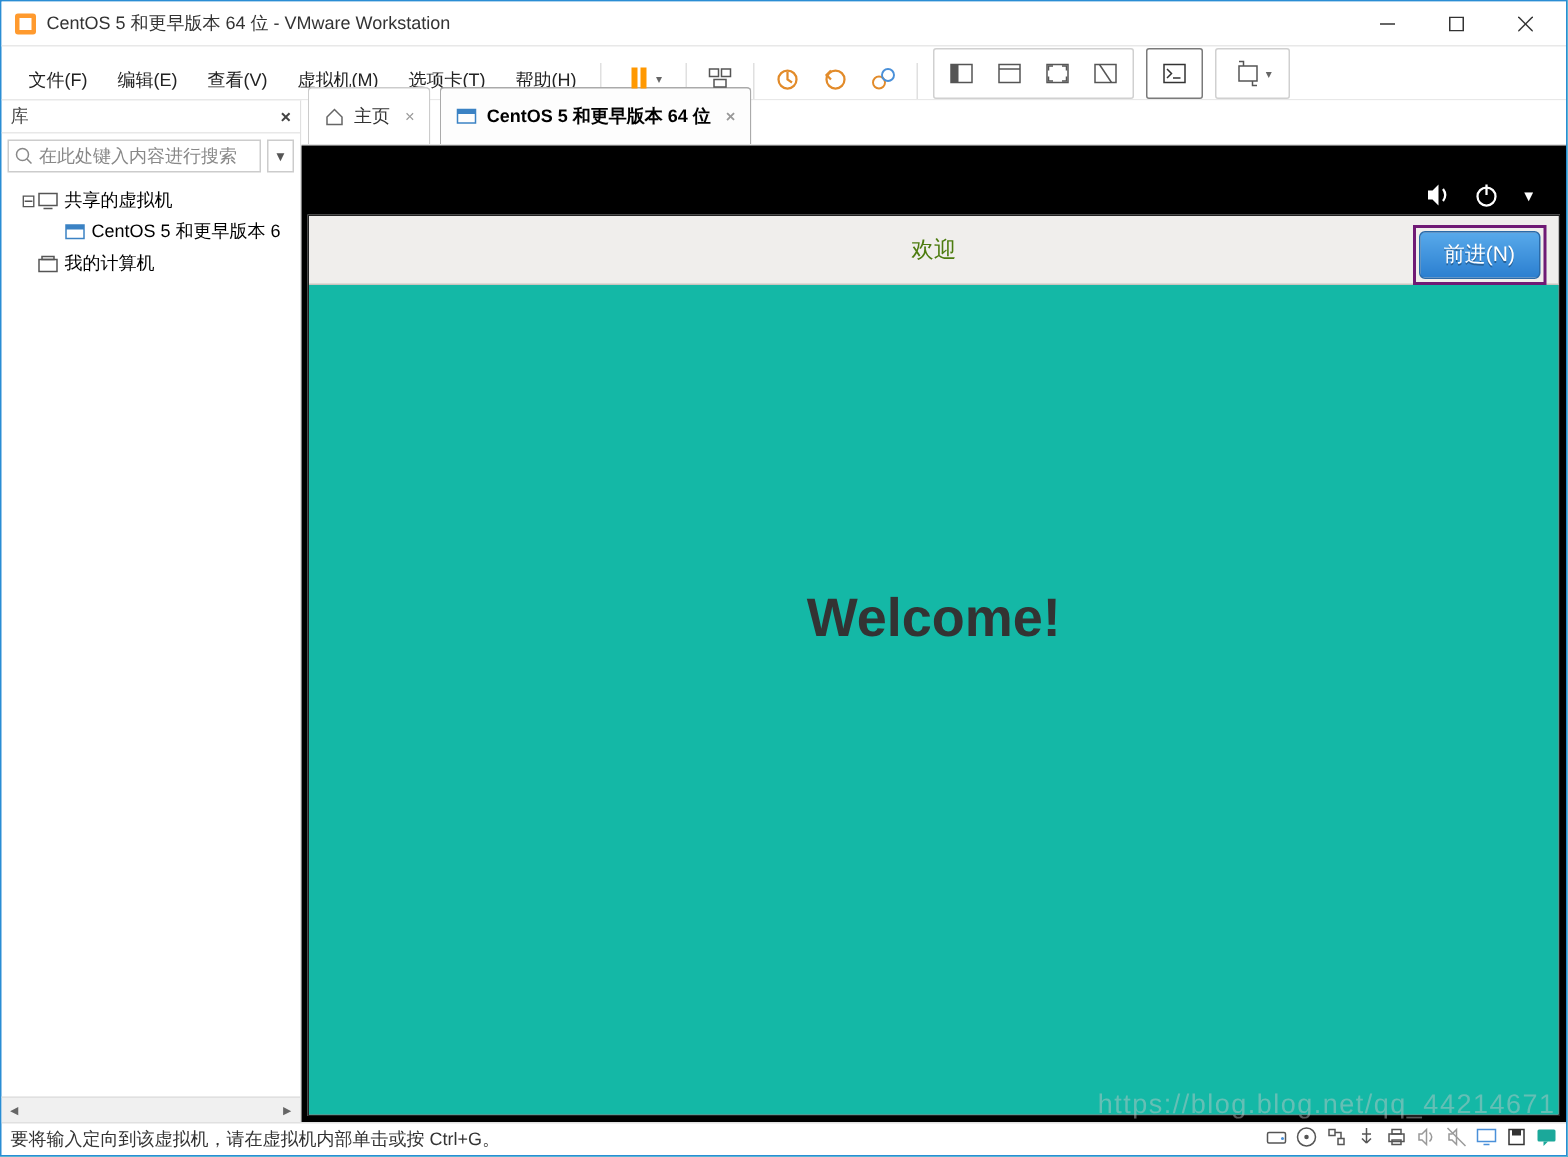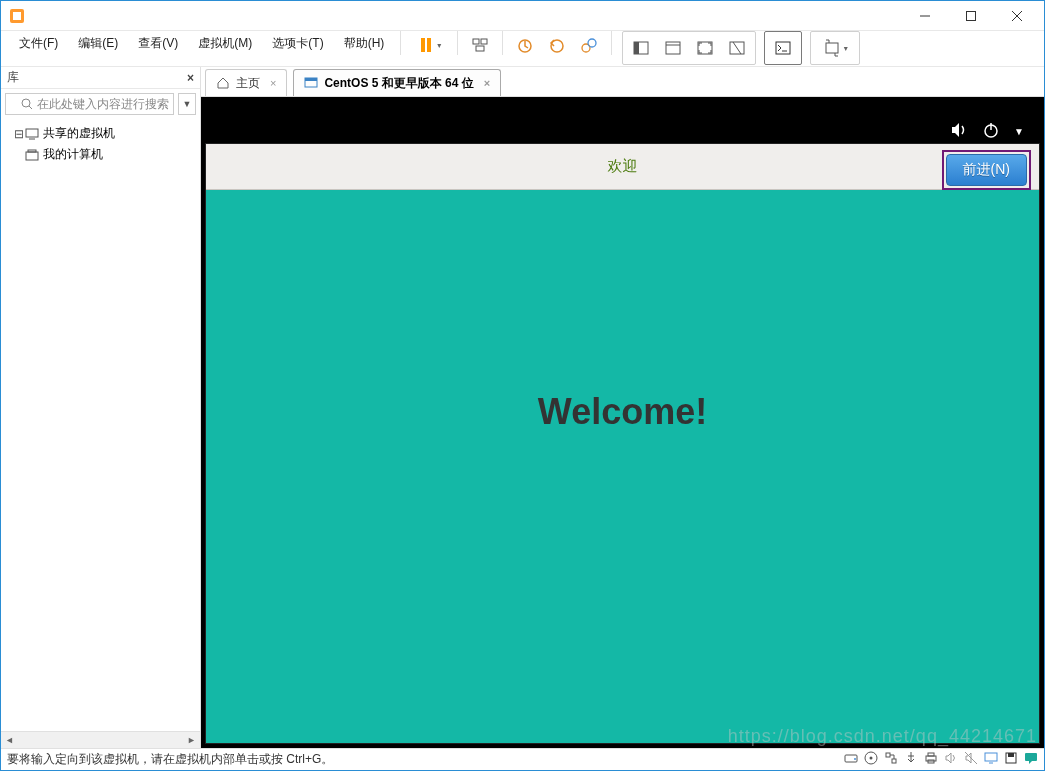--- a/index.html
+++ b/index.html
@@ -5,53 +5,53 @@
 * { margin: 0; padding: 0; box-sizing: border-box; font-family: "Microsoft YaHei", "Segoe UI", sans-serif; }
 body { width: 1045px; height: 771px; background: #fff; font-size: 12px; overflow: hidden; border: 1px solid #2a8dd4; }
 
 .titlebar { height: 30px; background: #fff; display: flex; align-items: center; padding: 0 4px 0 8px; border-bottom: 1px solid #e8e8e8; }
 .titlebar .app-icon { width: 16px; height: 16px; margin-right: 6px; }
 .titlebar .title { color: #333; flex: 0 0 auto; }
 .titlebar .spacer { flex: 1; }
 .winbtn { width: 46px; height: 28px; display: flex; align-items: center; justify-content: center; color: #444; }
 .winbtn svg { width: 10px; height: 10px; }
 
-.menubar { height: 36px; display: flex; align-items: flex-start; padding: 0 8px; gap: 0; border-bottom: 1px solid #e8e8e8; }
+.menubar { height: 36px; display: flex; align-items: flex-end; padding: 0 8px; gap: 0; border-bottom: 1px solid #e8e8e8; }
 .menu-item { padding: 4px 10px; color: #222; }
 .sep { width: 1px; height: 24px; background: #e0e0e0; margin: 0 6px; }
 .tbtn { width: 28px; height: 28px; display: flex; align-items: center; justify-content: center; color: #555; margin: 0 2px; border-radius: 2px; position: relative; }
 .tbtn svg { width: 18px; height: 18px; }
 .tbtn.wide { width: 40px; }
 .pause-btn { color: #ff9800; }
 .bordered-group { border: 1px solid #d0d0d0; border-radius: 2px; padding: 2px; display:flex; margin: 0 4px; }
 .bordered-group.single { border: 1px solid #7a7a7a; }
 
 .workspace { display: flex; height: calc(100% - 30px - 36px - 22px); }
 
 .sidebar { width: 200px; border-right: 1px solid #e0e0e0; display: flex; flex-direction: column; }
 .sidebar-header { height: 22px; display: flex; align-items: center; padding: 0 6px; color: #444; border-bottom: 1px solid #e8e8e8; }
 .sidebar-header .x { margin-left: auto; font-size: 12px; color: #444; font-weight: bold; }
 .search-row { padding: 4px; display: flex; gap: 4px; }
-.search-box { flex: 1; border: 1px solid #ccc; height: 22px; display: flex; align-items: center; padding: 0 4px; color: #888; border-radius: 0; justify-content: flex-end; }
+.search-box { flex: 1; border: 1px solid #ccc; height: 22px; display: flex; align-items: center; padding: 0 4px; color: #888; border-radius: 0; }
 .search-box svg { width: 12px; height: 12px; margin-right: 4px; flex-shrink:0; }
 .search-dd { width: 18px; border: 1px solid #ccc; height: 22px; display:flex; align-items:center; justify-content:center; color:#555; font-size:9px; }
 .tree { flex: 1; overflow: hidden; padding: 4px 0; }
 .tree-item { display: flex; align-items: center; padding: 2px 4px; white-space: nowrap; overflow:hidden; }
 .tree-item .tw { width: 12px; text-align:center; color:#555; }
 .tree-item svg { width: 14px; height: 14px; margin-right: 4px; flex-shrink:0; }
 .tree-item.l1 { padding-left: 12px; }
 .tree-item.l2 { padding-left: 42px; }
 .tree-item.l1b { padding-left: 24px; }
 .sidebar-scroll { height: 17px; background:#f0f0f0; border-top:1px solid #e0e0e0; display:flex; align-items:center; }
 .sb-arrow { width:17px; height:17px; display:flex; align-items:center; justify-content:center; color:#666; font-size:9px; }
 .sb-track { flex:1; }
 
 .main { flex: 1; display: flex; flex-direction: column; background: #fff; }
 .tabbar { height: 30px; display: flex; align-items: flex-end; padding: 2px 4px 0; gap: 6px; background:#fff; border-bottom:1px solid #e0e0e0; }
-.tab { height: 27px; padding: 0 10px; border: 1px solid #ccc; border-bottom: none; border-radius: 3px 3px 0 0; display: flex; align-items: center; gap: 6px; background: #fff; color:#333; }
+.tab { height: 38px; padding: 0 10px; border: 1px solid #ccc; border-bottom: none; border-radius: 3px 3px 0 0; display: flex; align-items: center; gap: 6px; background: #fff; color:#333; }
 .tab.active { border-color: #aaa; font-weight: bold; color:#000; background:#fdfdfd; }
 .tab .tclose { color:#999; font-size:11px; margin-left:4px; }
 .tab svg { width:14px; height:14px; }
 
 .vm-area { flex: 1; background: #000; position: relative; display:flex; flex-direction:column; padding: 4px; }
 .vm-topright { position: absolute; top: 24px; right: 20px; display: flex; gap: 14px; align-items:center; color:#fff; }
 .vm-topright svg { width:18px; height:18px; }
 .vm-topright .drop-tri { font-size:10px; }
 
 .guest-window { margin-top: 42px; flex:1; background:#e5e5e5; display:flex; flex-direction:column; border:1px solid #222; }
@@ -71,20 +71,21 @@
 </head>
 <body>
 
 <div class="titlebar">
   <span class="app-icon">
     <svg viewBox="0 0 16 16">
         <rect x="1" y="1" width="14" height="14" rx="2" fill="#ff9a2e"></rect>
         <rect x="4" y="4" width="8" height="8" fill="#fff"></rect>
       </svg>
   </span>
+  <span class="title">CentOS 5 和更早版本 64 位 - VMware Workstation</span>
   <span class="spacer"></span>
   <div class="winbtn">
       <svg viewBox="0 0 10 10">
         <line x1="0" y1="5" x2="10" y2="5" stroke="#333" stroke-width="1"></line>
       </svg>
     </div>
   <div class="winbtn">
       <svg viewBox="0 0 10 10">
         <rect x="0.5" y="0.5" width="9" height="9" fill="none" stroke="#333" stroke-width="1"></rect>
       </svg>
@@ -209,20 +210,27 @@
     </div>
     <div class="tree">
       <div class="tree-item l1">
         <span class="tw">⊟</span>
         <svg viewBox="0 0 14 14">
             <rect x="1" y="2" width="12" height="8" fill="none" stroke="#555"></rect>
             <line x1="4" y1="12" x2="10" y2="12" stroke="#555"></line>
           </svg>
         <span>共享的虚拟机</span>
       </div>
+      <div class="tree-item l2">
+        <svg viewBox="0 0 14 14">
+            <rect x="1" y="2" width="12" height="9" fill="none" stroke="#3b82c4"></rect>
+            <rect x="1" y="2" width="12" height="3" fill="#3b82c4"></rect>
+          </svg>
+        <span>CentOS 5 和更早版本 6</span>
+      </div>
       <div class="tree-item l1b">
         <svg viewBox="0 0 14 14">
             <rect x="1" y="4" width="12" height="8" fill="none" stroke="#555"></rect>
             <rect x="3" y="2" width="8" height="2" fill="none" stroke="#555"></rect>
           </svg>
         <span>我的计算机</span>
       </div>
     </div>
     <div class="sidebar-scroll">
       <div class="sb-arrow">◄</div>
@@ -319,13 +327,13 @@
           <rect x="2" y="2" width="10" height="10" fill="none" stroke="#333"></rect>
           <rect x="4" y="2" width="6" height="4" fill="#333"></rect>
         </svg></span>
     <span><svg viewBox="0 0 14 14">
           <rect x="1" y="2" width="12" height="8" rx="1" fill="#1ba89a"></rect>
           <path d="M5 10 l0 3 l3 -3" fill="#1ba89a"></path>
         </svg></span>
   </div>
 </div>
 
-<div class="watermark">https://blog.csdn.net/qq_44214671</div>
+<div class="watermark">https://blog.blog.net/qq_44214671</div>
 
 </body></html>

